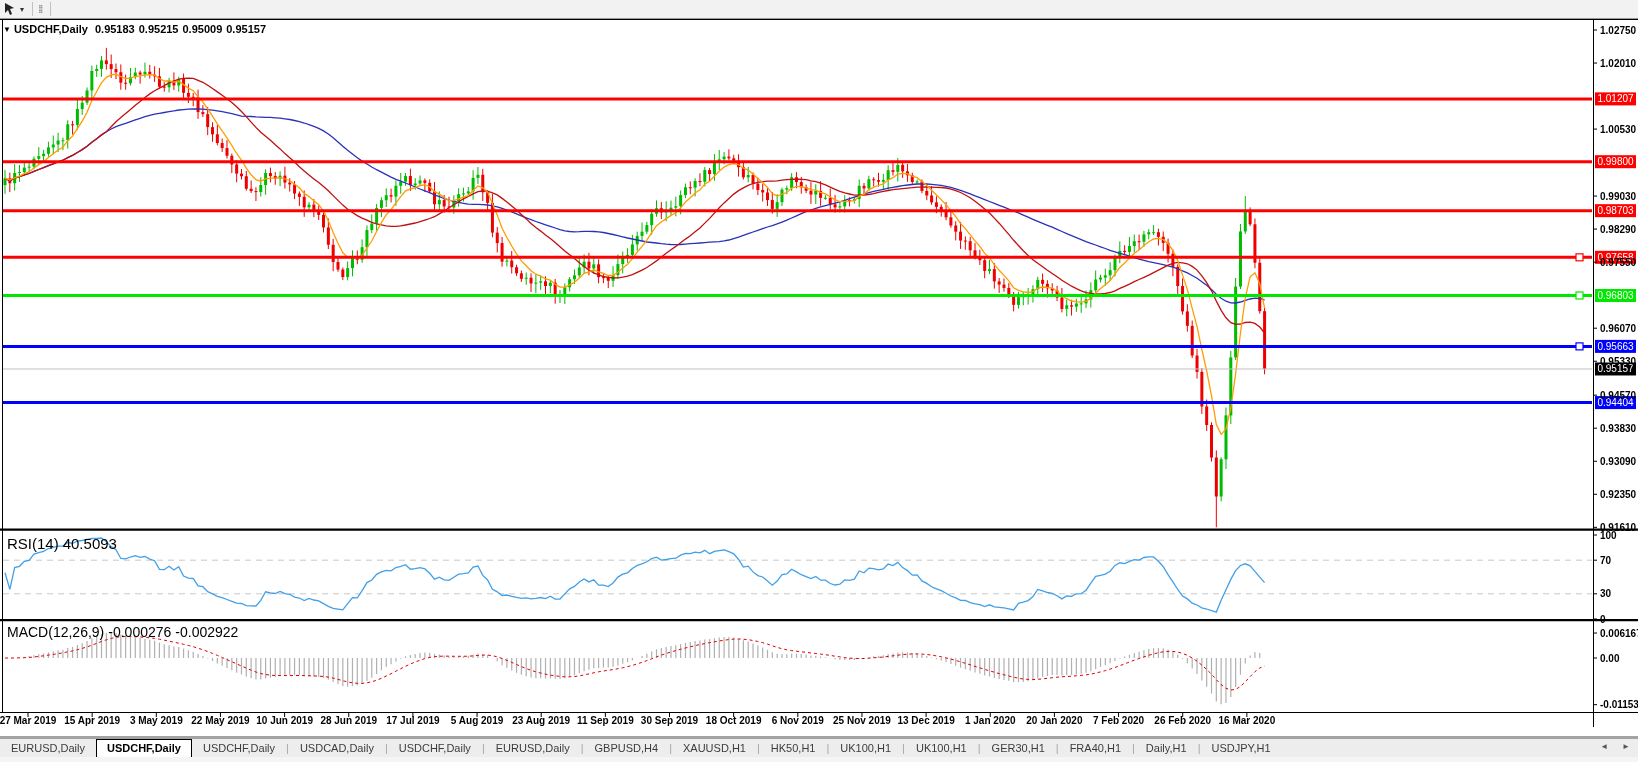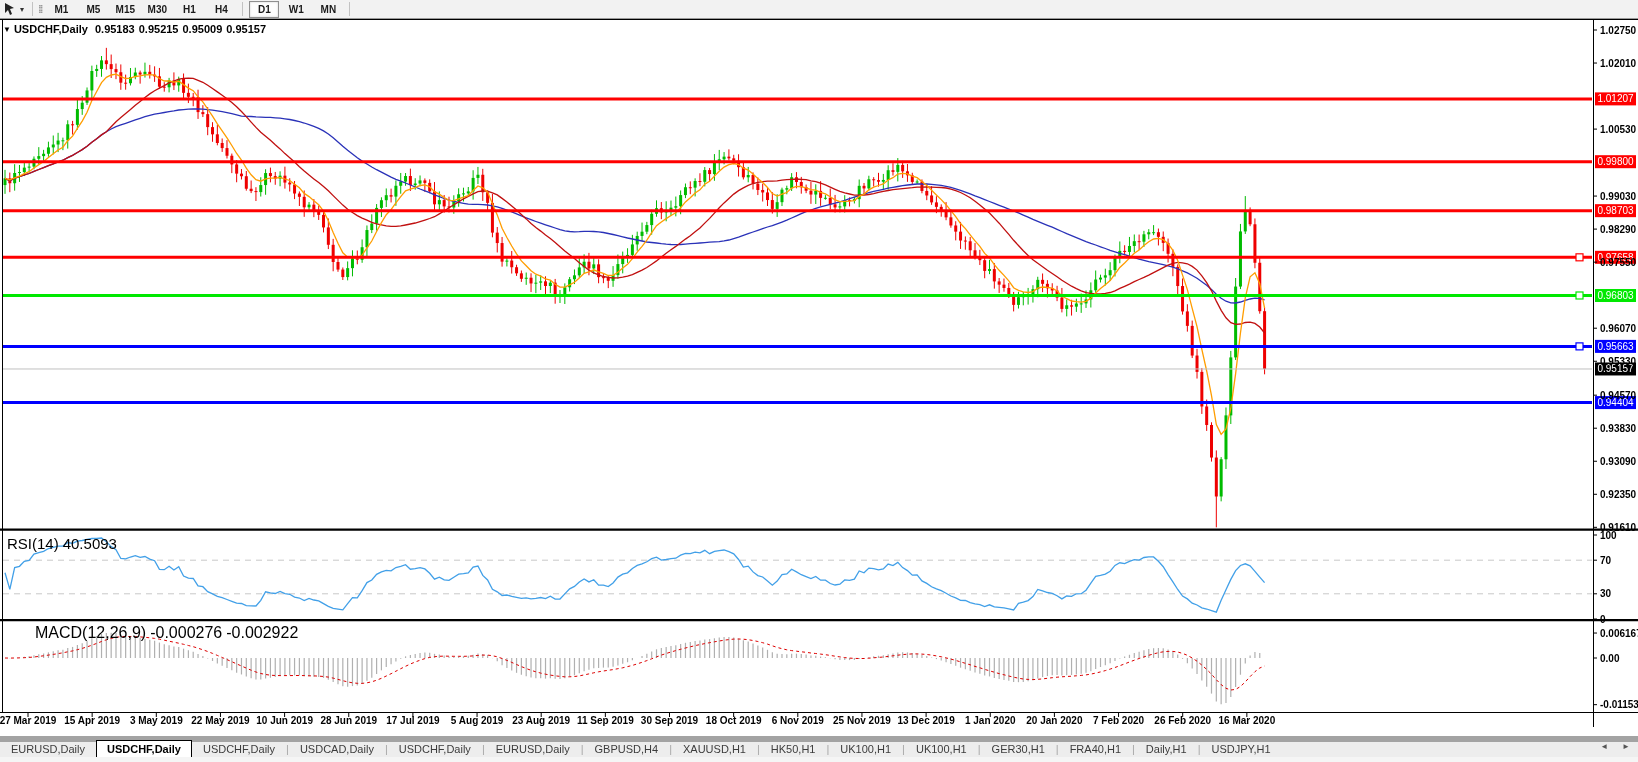--- a/index.html
+++ b/index.html
@@ -12,24 +12,24 @@
   .vsep{width:1px;height:14px;background:#c2c2c2;margin:0 5px;}
   .grip{color:#9a9a9a;font-size:11px;font-weight:bold;letter-spacing:-2px;margin:0 4px 0 0;}
   .tfbtn{min-width:20px;padding:0 4px;height:15px;line-height:15px;text-align:center;
          font-size:10px;font-weight:bold;color:#1a1a1a;border:1px solid transparent;margin:0 1px;}
   .tfbtn.active{background:#fdfdfd;border:1px solid #8f8f8f;box-shadow:inset 0 0 2px #c8c8c8;}
   #chart-svg{position:absolute;top:0;left:0;z-index:1;}
   #chart-title{position:absolute;top:23px;left:3px;font-size:11px;font-weight:bold;color:#000;z-index:2;}
   #chart-title span{margin-right:4px;}
   #chart-title .tri{font-size:8px;vertical-align:1px;margin-right:3px;}
   #rsi-label{position:absolute;top:535px;left:7px;font-size:15px;color:#000;z-index:2;}
-  #macd-label{position:absolute;top:624px;left:7px;font-size:16px;color:#000;z-index:2;margin-left:28px;}
+  #macd-label{position:absolute;top:624px;left:7px;font-size:14px;color:#000;z-index:2;}
   #rsi-label span,#macd-label span{margin-right:4px;}
   #tabbar{position:absolute;top:736px;left:0;width:1638px;height:21px;background:#ededed;
-          border-top:6px solid #a3a3a3;display:flex;align-items:center;box-sizing:border-box;
+          border-top:3px solid #a3a3a3;display:flex;align-items:center;box-sizing:border-box;
           font-size:11px;color:#3c3c3c;z-index:5;}
   .tab{padding:1px 11px;height:15px;line-height:15px;white-space:nowrap;}
   .tab.active{background:#fff;border:1px solid #000;font-weight:bold;color:#000;padding:1px 10px;}
   .tabsep{color:#a8a8a8;line-height:15px;}
   #tab-arrows{position:absolute;right:8px;top:742px;font-size:8px;color:#555;z-index:6;}
   #tab-arrows span{margin-left:14px;}
   #bottom-strip{position:absolute;top:757px;left:0;width:1638px;height:5px;background:#f5f5f5;z-index:5;}
   svg text{font-family:"Liberation Sans",sans-serif;}
 </style>
 </head>
@@ -944,32 +944,20 @@
     <text x="1246.8500000000001" y="724" font-size="10" font-weight="bold" text-anchor="middle" fill="#000">16 Mar 2020</text>
   </svg>
 
 <div id="toolbar">
   <svg class="tool-icon" viewBox="0 0 16 14">
     <path d="M2 1 L11 6 L7 7 L9 12 L7 13 L5 8 L2 11 Z" fill="#222"></path>
   </svg>
   <span class="dd-arrow">▾</span>
   <span class="vsep"></span>
   <span class="grip">⁞⁞</span>
-  <span id="tf-buttons" style="display:flex;align-items:center;">
-      <span class="tfbtn">M1</span>
-      <span class="tfbtn">M5</span>
-      <span class="tfbtn">M15</span>
-      <span class="tfbtn">M30</span>
-      <span class="tfbtn">H1</span>
-      <span class="tfbtn">H4</span>
-      <span class="vsep"></span>
-      <span class="tfbtn active">D1</span>
-      <span class="tfbtn">W1</span>
-      <span class="tfbtn">MN</span>
-    </span>
   <span class="vsep"></span>
 </div>
 
 <div id="chart-title">
   <span class="tri">▼</span><span>USDCHF,Daily</span>
   <span>0.95183</span><span>0.95215</span><span>0.95009</span><span>0.95157</span>
 </div>
 
 <div id="rsi-label">
   <span>RSI(14)</span><span>40.5093</span>

